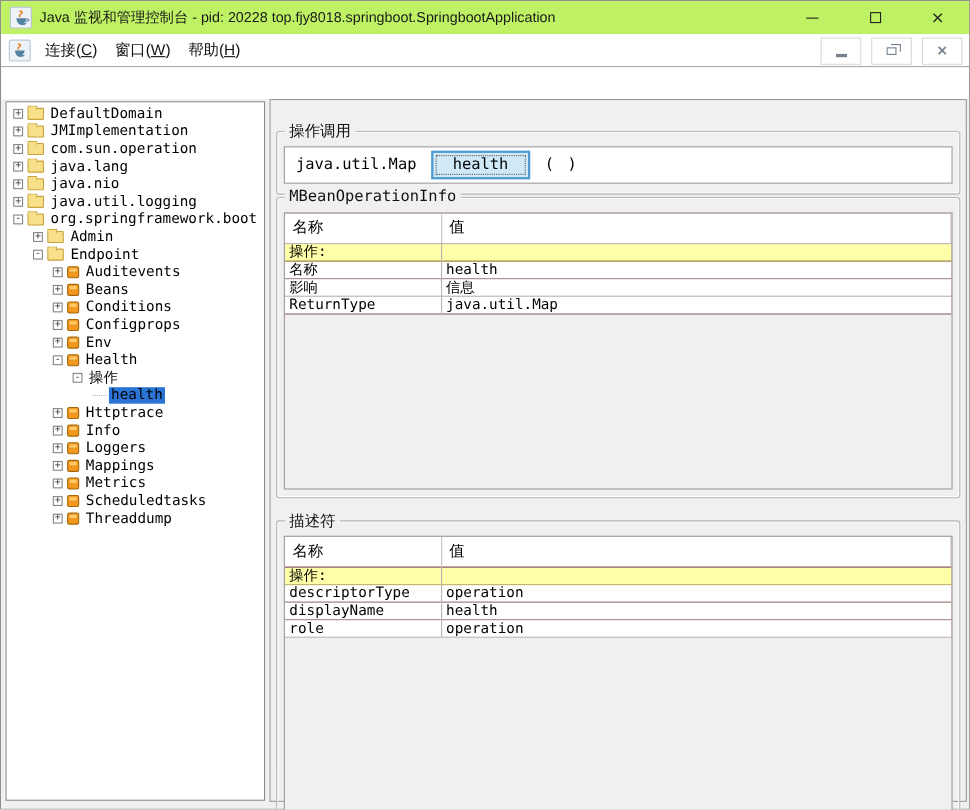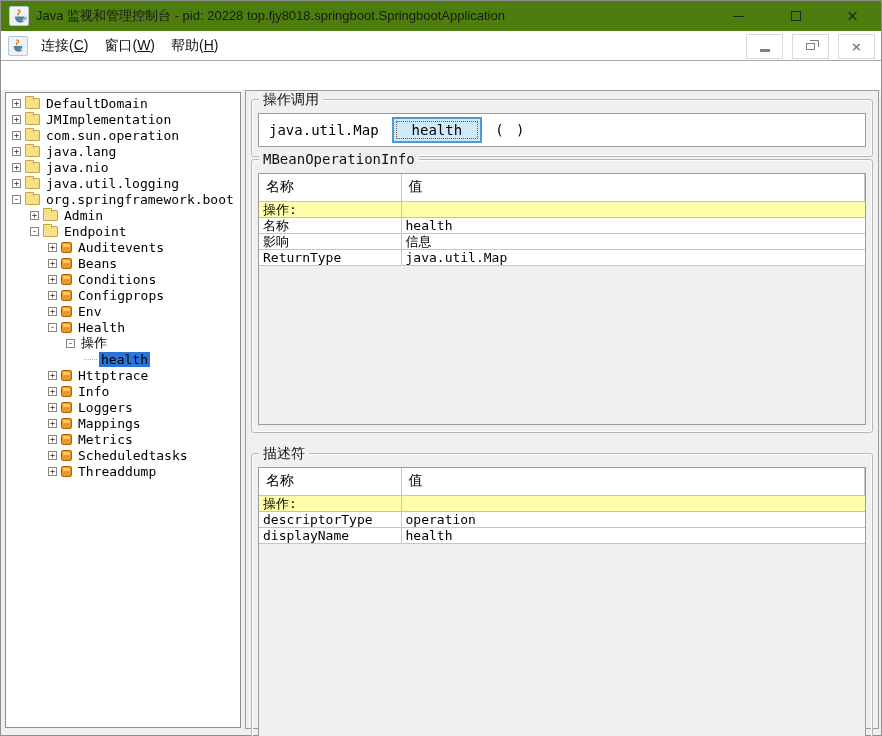--- a/index.html
+++ b/index.html
@@ -4,21 +4,21 @@
 <style>
   * { margin:0; padding:0; box-sizing:border-box; }
   html,body { background:#cfcfcf; }
   body { width:882px; height:736px; overflow:hidden; }
   .window {
     width:882px; height:736px; background:#fff;
     border:1px solid #8f8f8f; position:relative;
     font-family:"Liberation Sans","DejaVu Sans",sans-serif;
   }
   
-  .titlebar { height:30px; display:flex; align-items:center; padding-left:8px; background:#4d7c0f; position:relative; }
+  .titlebar { height:30px; display:flex; align-items:center; padding-left:8px; background:#bef264; position:relative; }
   .icon-chip { display:inline-flex; align-items:center; justify-content:center;
     width:20px; height:20px; border:1px solid #b9c6d2; background:#edf2f7; border-radius:2px; }
   .title-text { margin-left:7px; font-size:13px; color:#1a1a1a; white-space:nowrap; }
   .win-controls { position:absolute; right:0; top:0; height:30px; display:flex; }
   .win-btn { width:57px; height:30px; display:flex; align-items:center; justify-content:center; cursor:default; }
   .glyph-min { width:11px; height:0; border-top:1px solid #222; display:block; }
   .glyph-max { width:10px; height:10px; border:1px solid #222; display:block; }
   .glyph-close { font-size:15px; color:#222; line-height:1; font-family:"DejaVu Sans",sans-serif; }
   
   .menubar { height:30px; display:flex; align-items:center; padding-left:7px;
@@ -61,21 +61,21 @@
   .icon-bean { width:11px; height:11px; background:var(--bean); border:1px solid #a56708;
     border-radius:2px; margin-right:4px; position:relative; flex:0 0 11px; }
   .icon-bean::before { content:""; position:absolute; left:1px; top:1px; width:7px; height:3px;
     background:#ffc865; border-radius:1px; }
   .tree-label { padding:0 2px; color:#000; }
   .tree-label.selected { background:var(--sel); color:#000; }
   .right-panel { position:absolute; left:244px; top:0; width:634px; bottom:6px;
     background:#f0f0f0; border:1px solid #9a9a9a; }
   
   .groupbox { position:absolute; left:5px; right:5px; border:1px solid #b7b7b7; border-radius:3px;
-    box-shadow:inset 0 0 0 1px #fdfdfd; }
+    box-shadow:inset 0 0 0 1px #fdfdfd;margin-top:20px; }
   .gb-title { position:absolute; top:-9px; left:7px; background:#f0f0f0; padding:0 4px;
     font-size:14px; color:#111; font-family:"DejaVu Sans Mono","Liberation Mono",monospace; }
   .gb-op   { top:8px;  height:58px; }
   .gb-info { top:68px; height:274px; }
   .gb-desc { top:362px; height:308px; }
   .invoke-box { margin:13px 6px 6px; height:34px; background:#fff; border:1px solid #9b9b9b;
     display:flex; align-items:center; gap:13px; padding-left:10px;
     font-family:"DejaVu Sans Mono","Liberation Mono",monospace; font-size:14px; }
   .op-btn { background:var(--btn-bg); border:2px solid var(--btn-border);
     font-family:"DejaVu Sans Mono","Liberation Mono",monospace; font-size:14px; color:#000;
@@ -328,20 +328,24 @@
                   <td></td>
                 </tr>
                 <tr>
                   <td>descriptorType</td>
                   <td>operation</td>
                 </tr>
                 <tr>
                   <td>displayName</td>
                   <td>health</td>
                 </tr>
+                <tr>
+                  <td>role</td>
+                  <td>operation</td>
+                </tr>
               </tbody>
             </table>
         </div>
       </div>
 
     </div>
   </div>
 
 </div>
 

